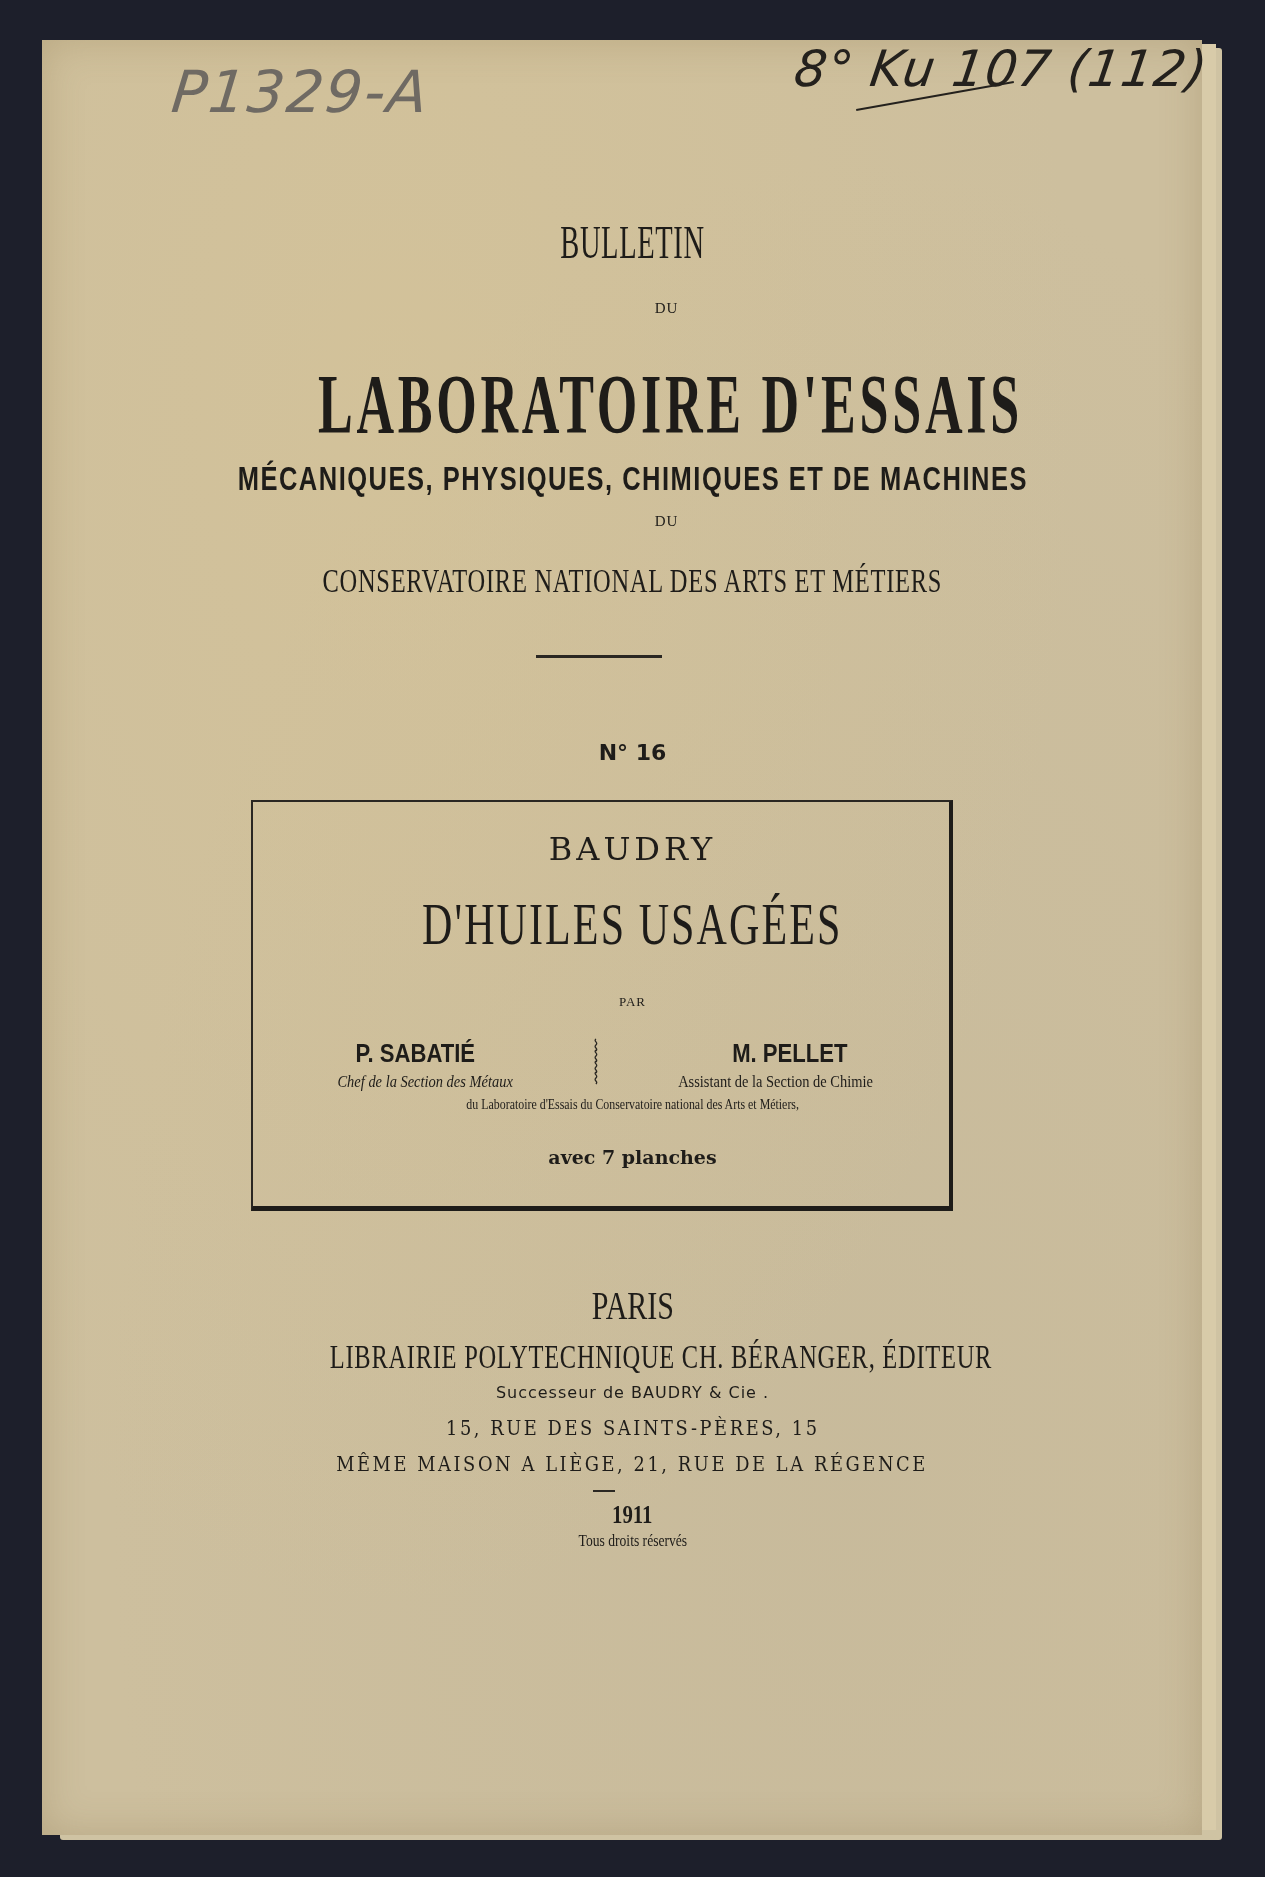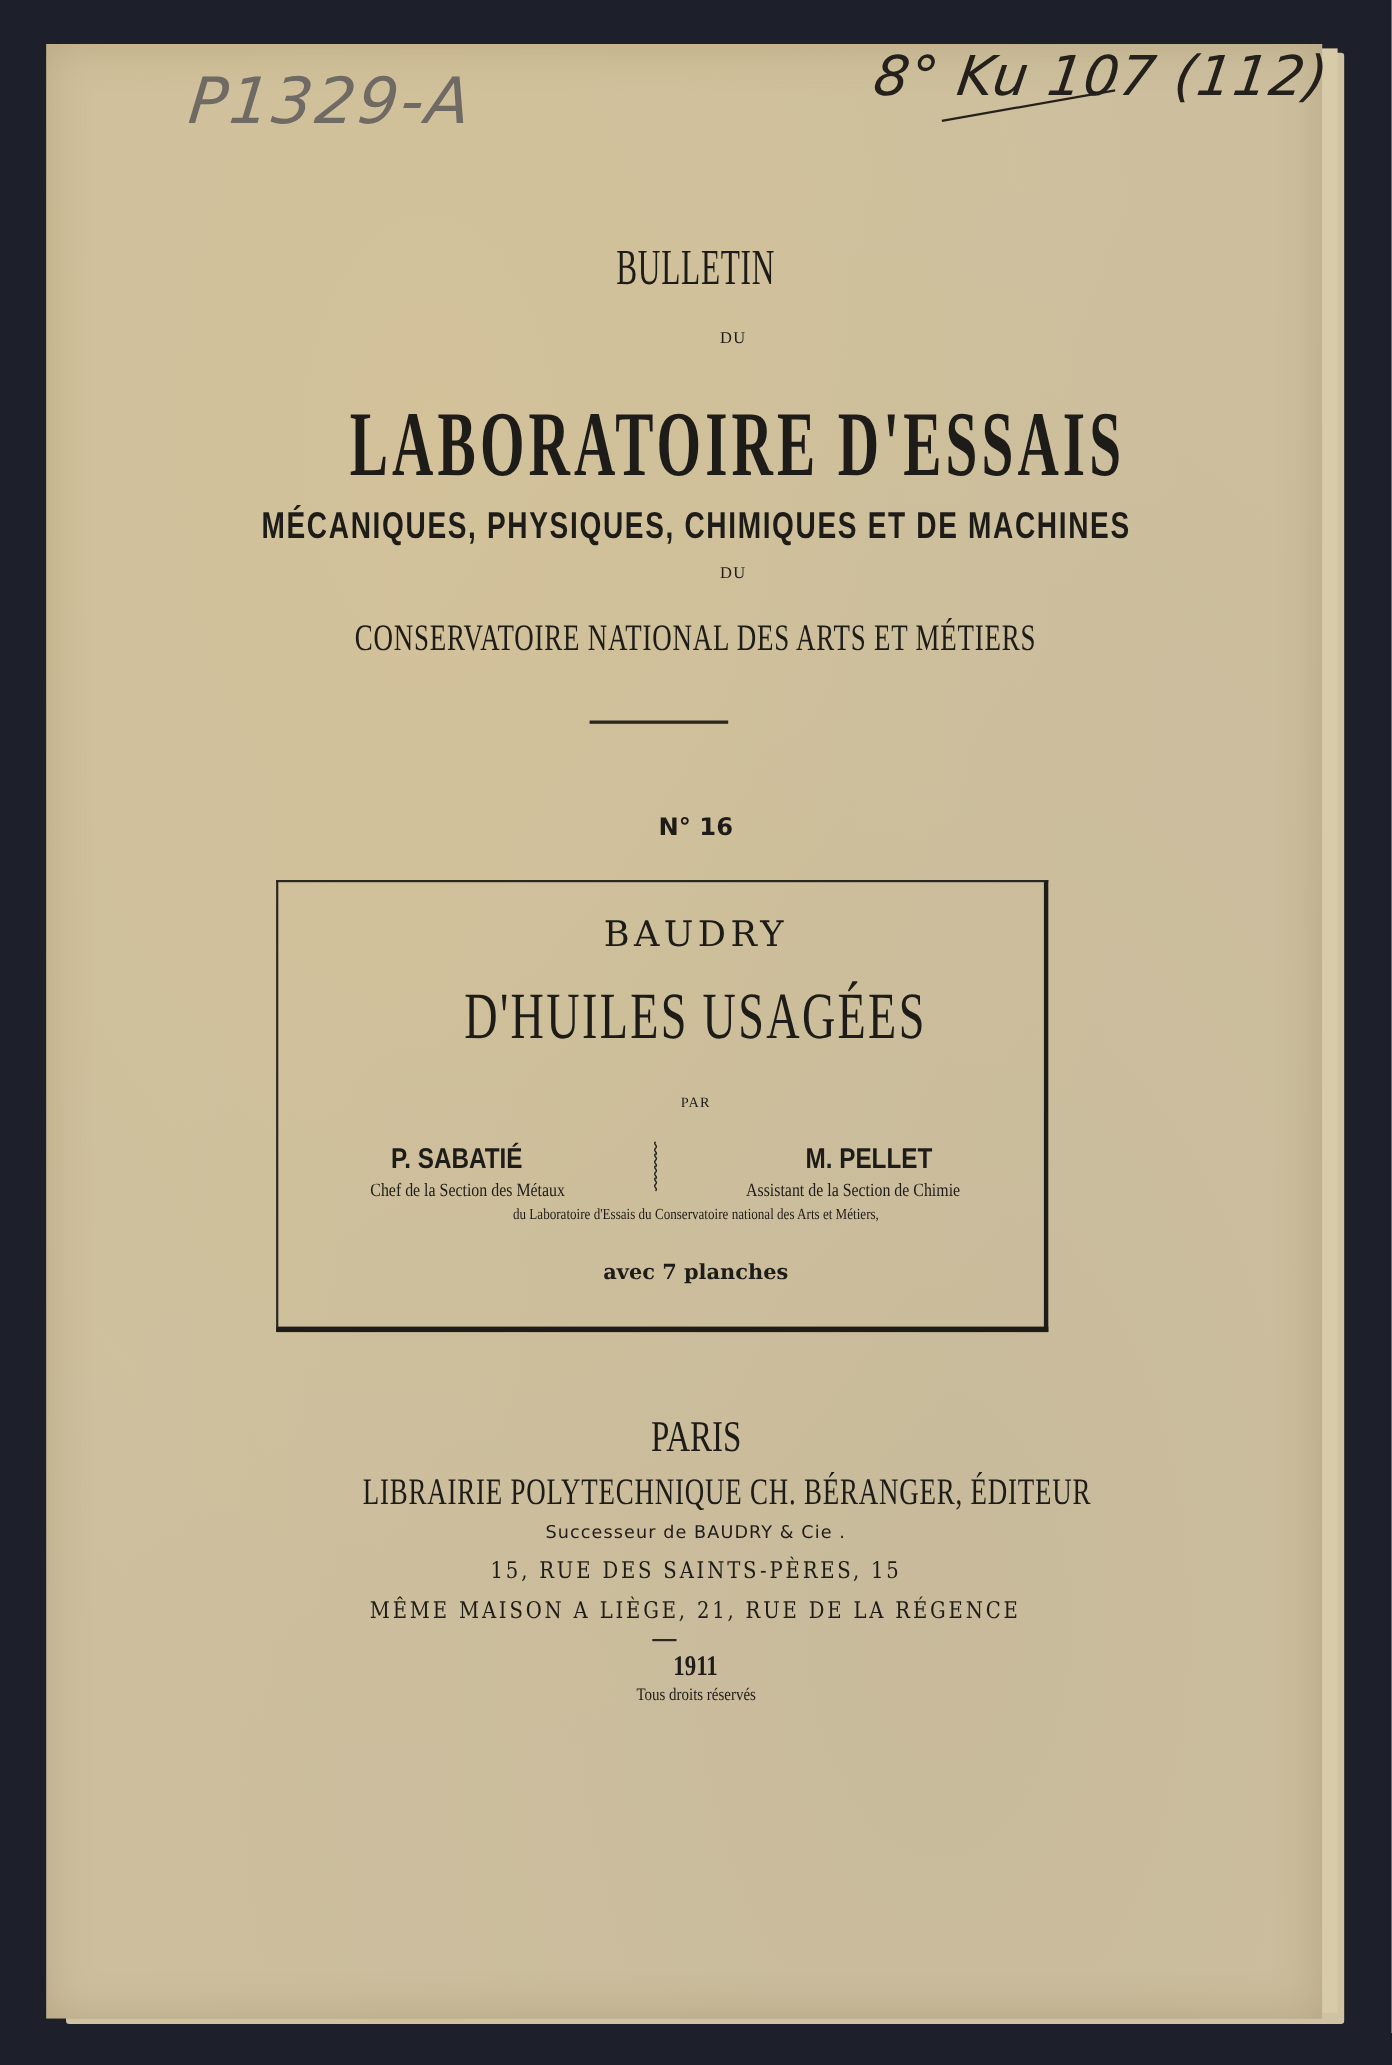--- a/index.html
+++ b/index.html
@@ -50,21 +50,21 @@
     position:absolute; left:251px; top:800px; width:696px; height:404px;
     border:2px solid #2a2722; border-right:4px solid #1e1c19; border-bottom:5px solid #1e1c19;
   }
   .essais { top:830px; font-size:32px; letter-spacing:4px; font-family:"DejaVu Serif", serif; }
   .huiles { top:890px; font-size:60px; letter-spacing:3px; }
   .par { top:994px; font-size:13px; letter-spacing:1px; }
   .author { position:absolute; top:1038px; font-size:26px; font-weight:bold; font-family:"Liberation Sans", sans-serif; text-align:center; width:300px; white-space:nowrap; }
   .author1 { left:265px; }
   .author2 { left:640px; }
   .role { position:absolute; top:1072px; font-size:17px; text-align:center; white-space:nowrap; }
-  .role1 { left:290px; width:270px; }
+  .role1 { left:290px; width:270px;font-style:italic; }
   .role2 { left:625px; width:300px; }
   .brace {
     position:absolute; left:590px; top:1040px; width:12px; height:54px;
     font-size:16px; line-height:11px; color:#2a2722; text-align:center;
   }
   .affil { top:1097px; font-size:14px; }
   .planches { top:1146px; font-size:19px; font-weight:bold; font-family:"DejaVu Serif", serif; }
   .paris { top:1282px; font-size:40px; }
   .librairie { top:1338px; font-size:34px; letter-spacing:1px;margin-left:28px; }
   .successeur { top:1383px; font-size:16px; font-family:"DejaVu Sans", sans-serif; letter-spacing:1px; }

